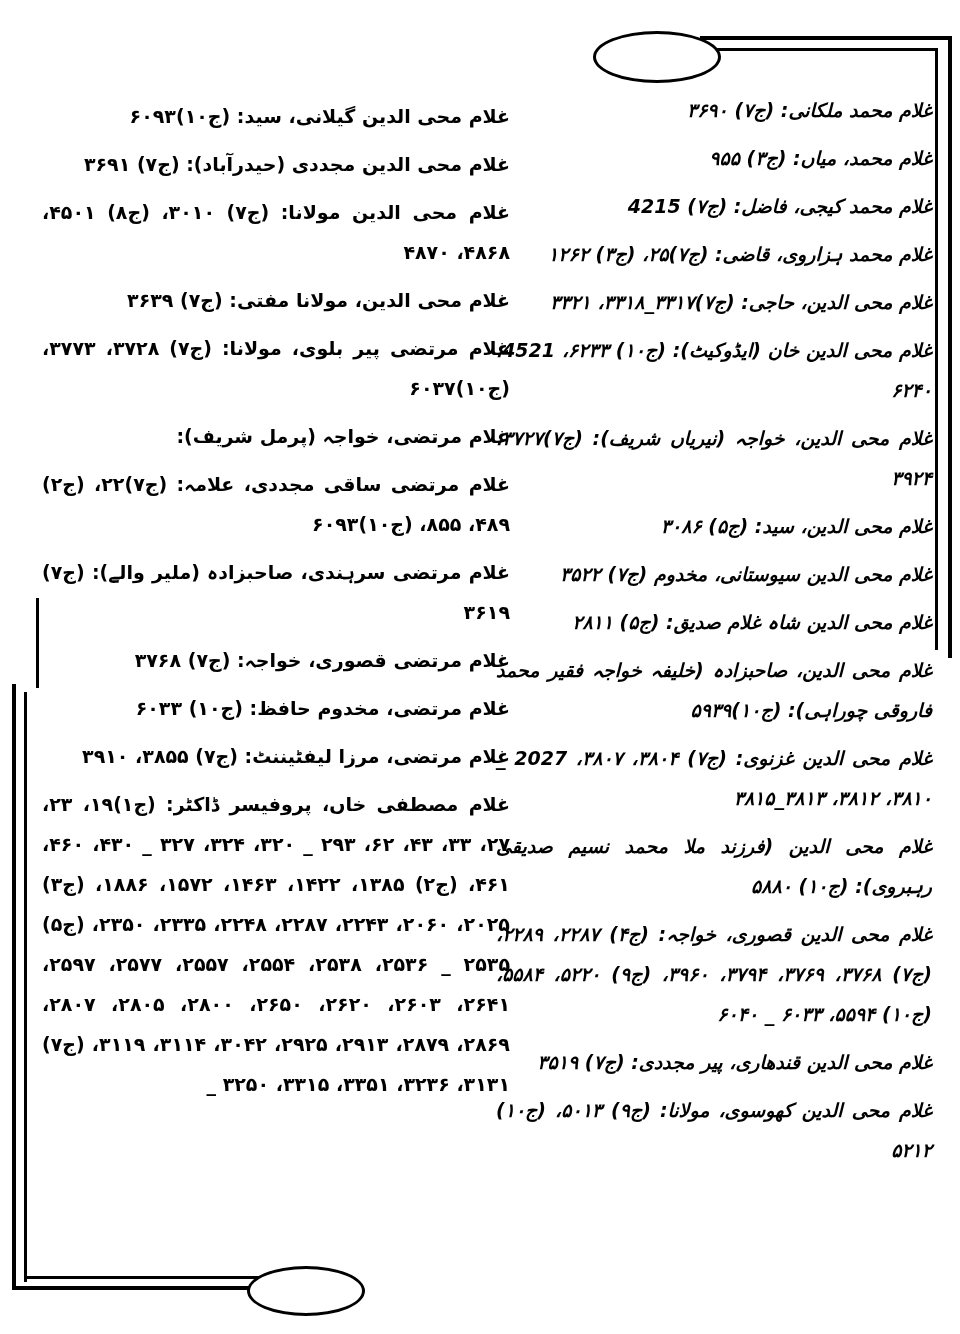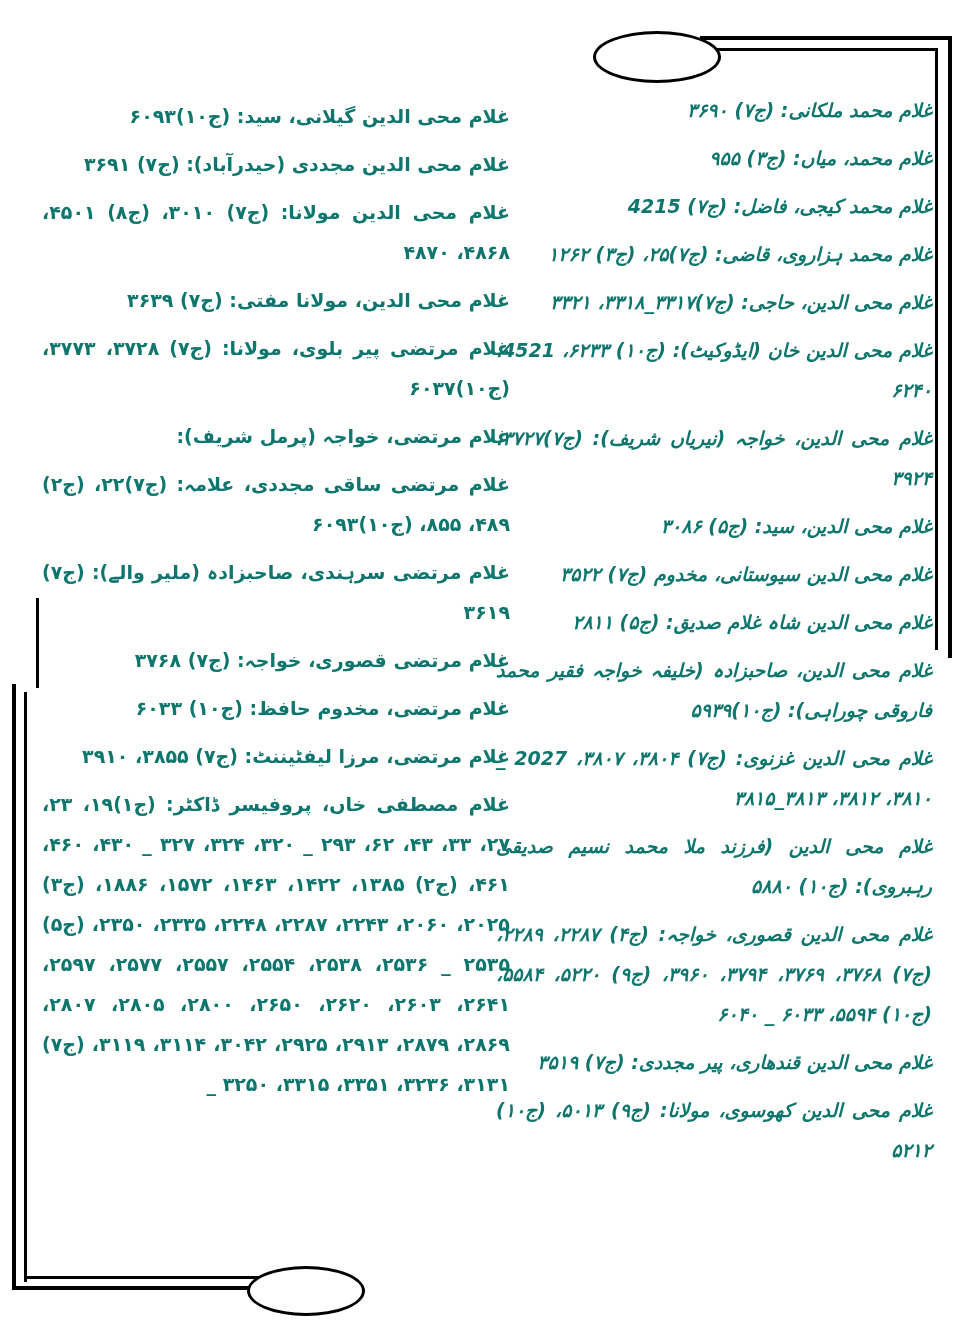--- a/index.html
+++ b/index.html
@@ -20,21 +20,21 @@
     border-radius:50%;
     background:#ffffff;
     z-index:3;
   }
 
   
   .col{
     position:absolute;
     direction:rtl;
     text-align:justify;
-    color:#0f766e;
+    color:#000000;
     font-weight:bold;
     font-size:19px;
     line-height:40px;
     z-index:2;
   }
   .col p.entry{margin:0 0 8px 0;}
   .col-right{top:90px;right:28px;width:436px;font-style:italic;}
   .col-left{top:96px;left:42px;width:468px;}
 </style>
 </head>

